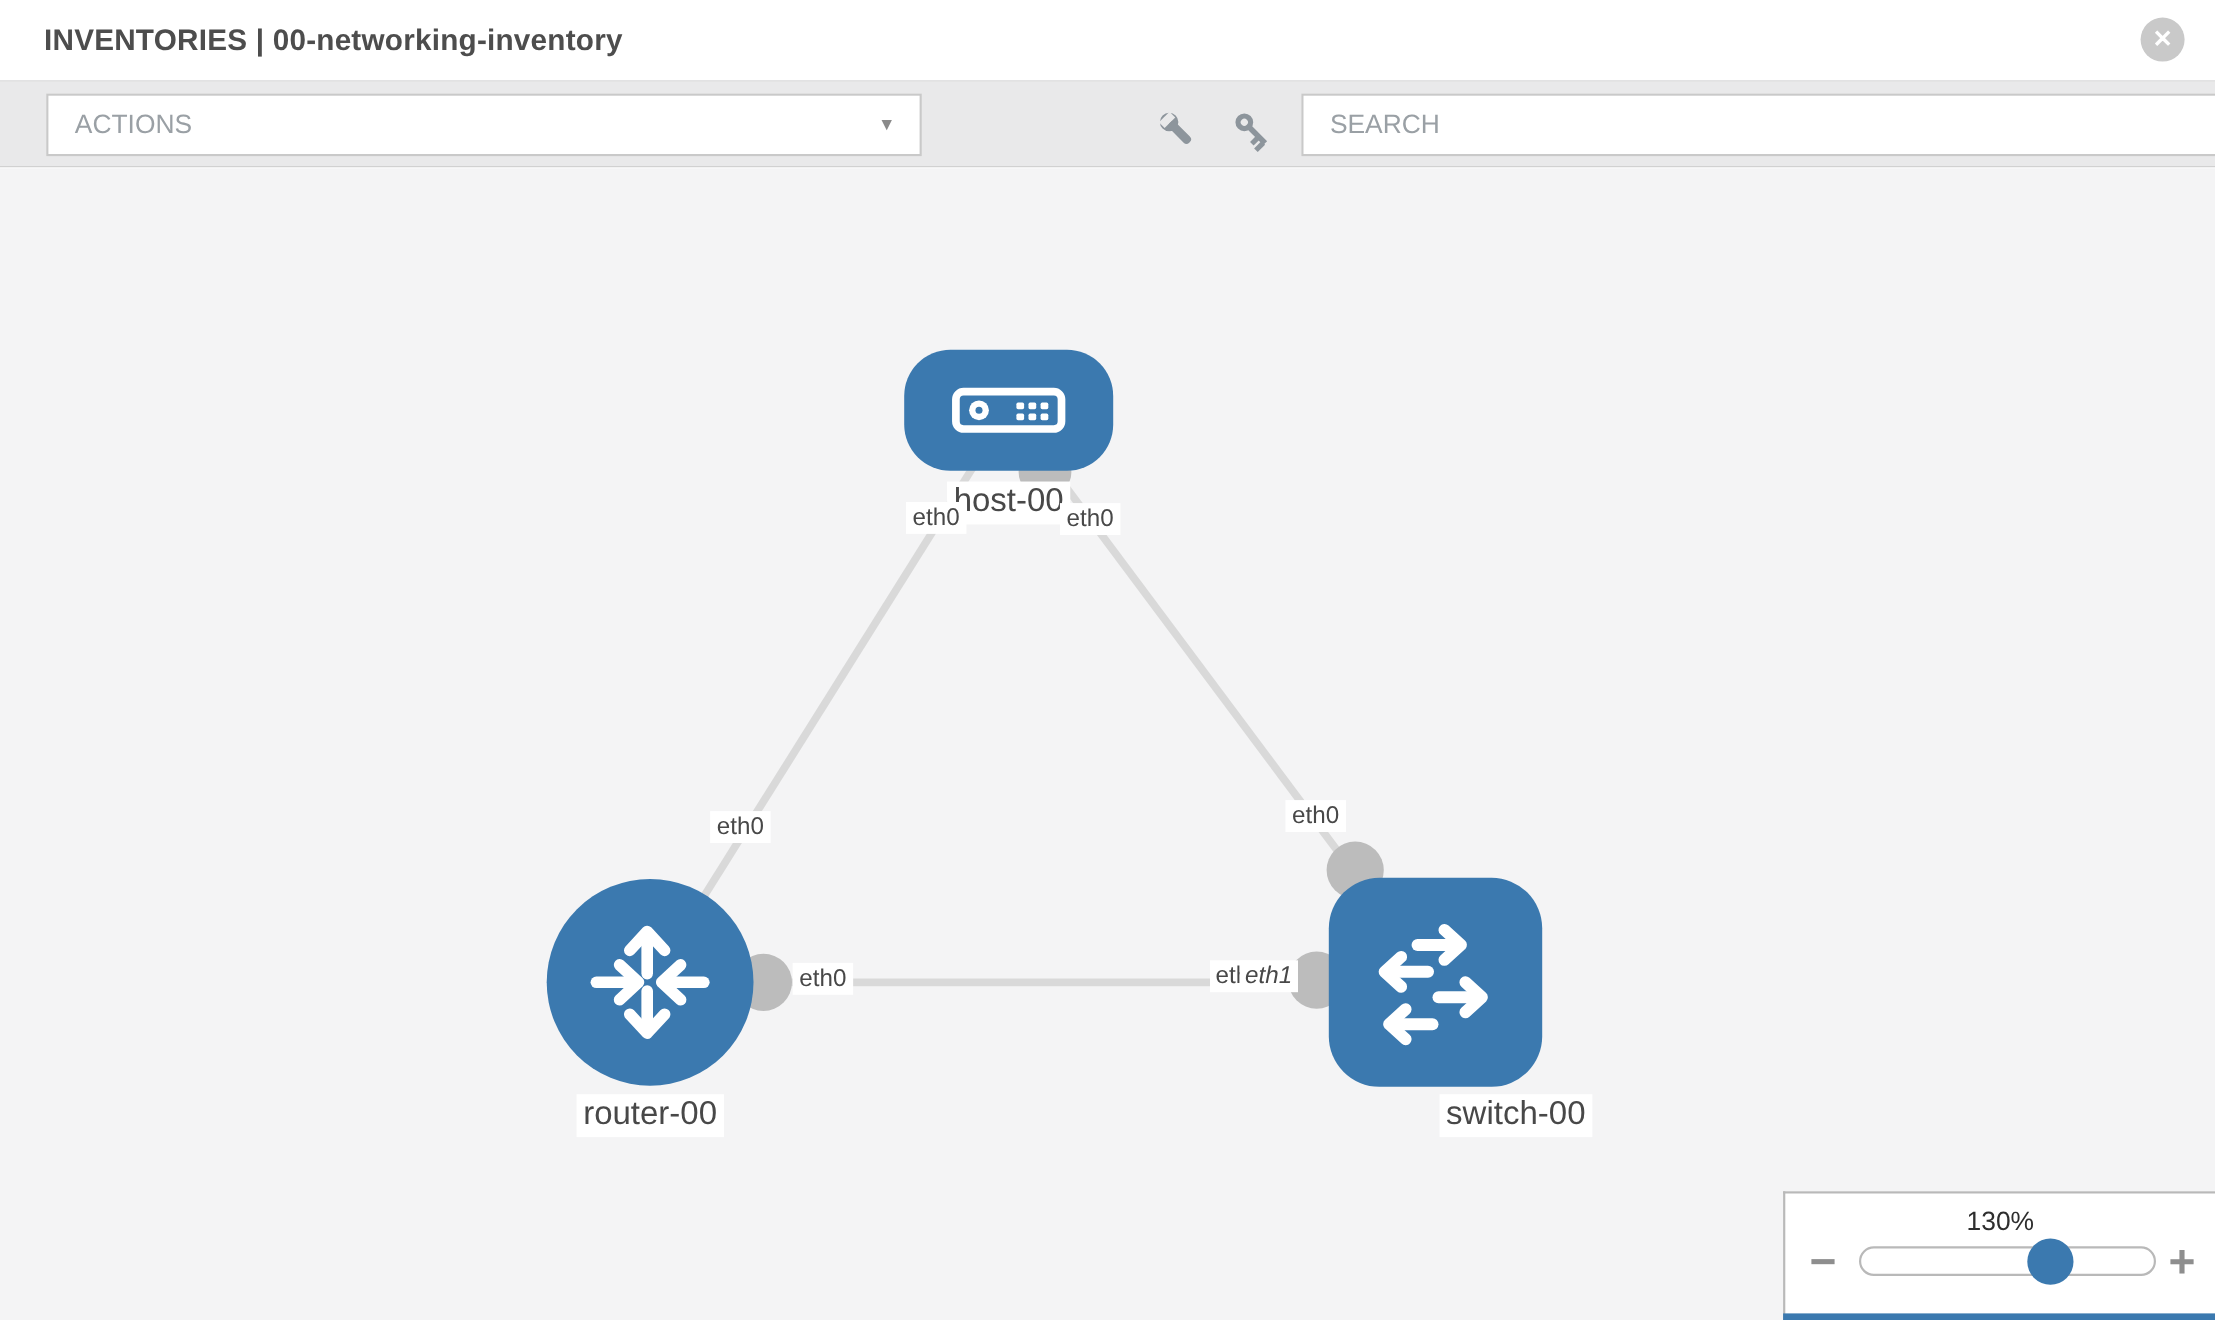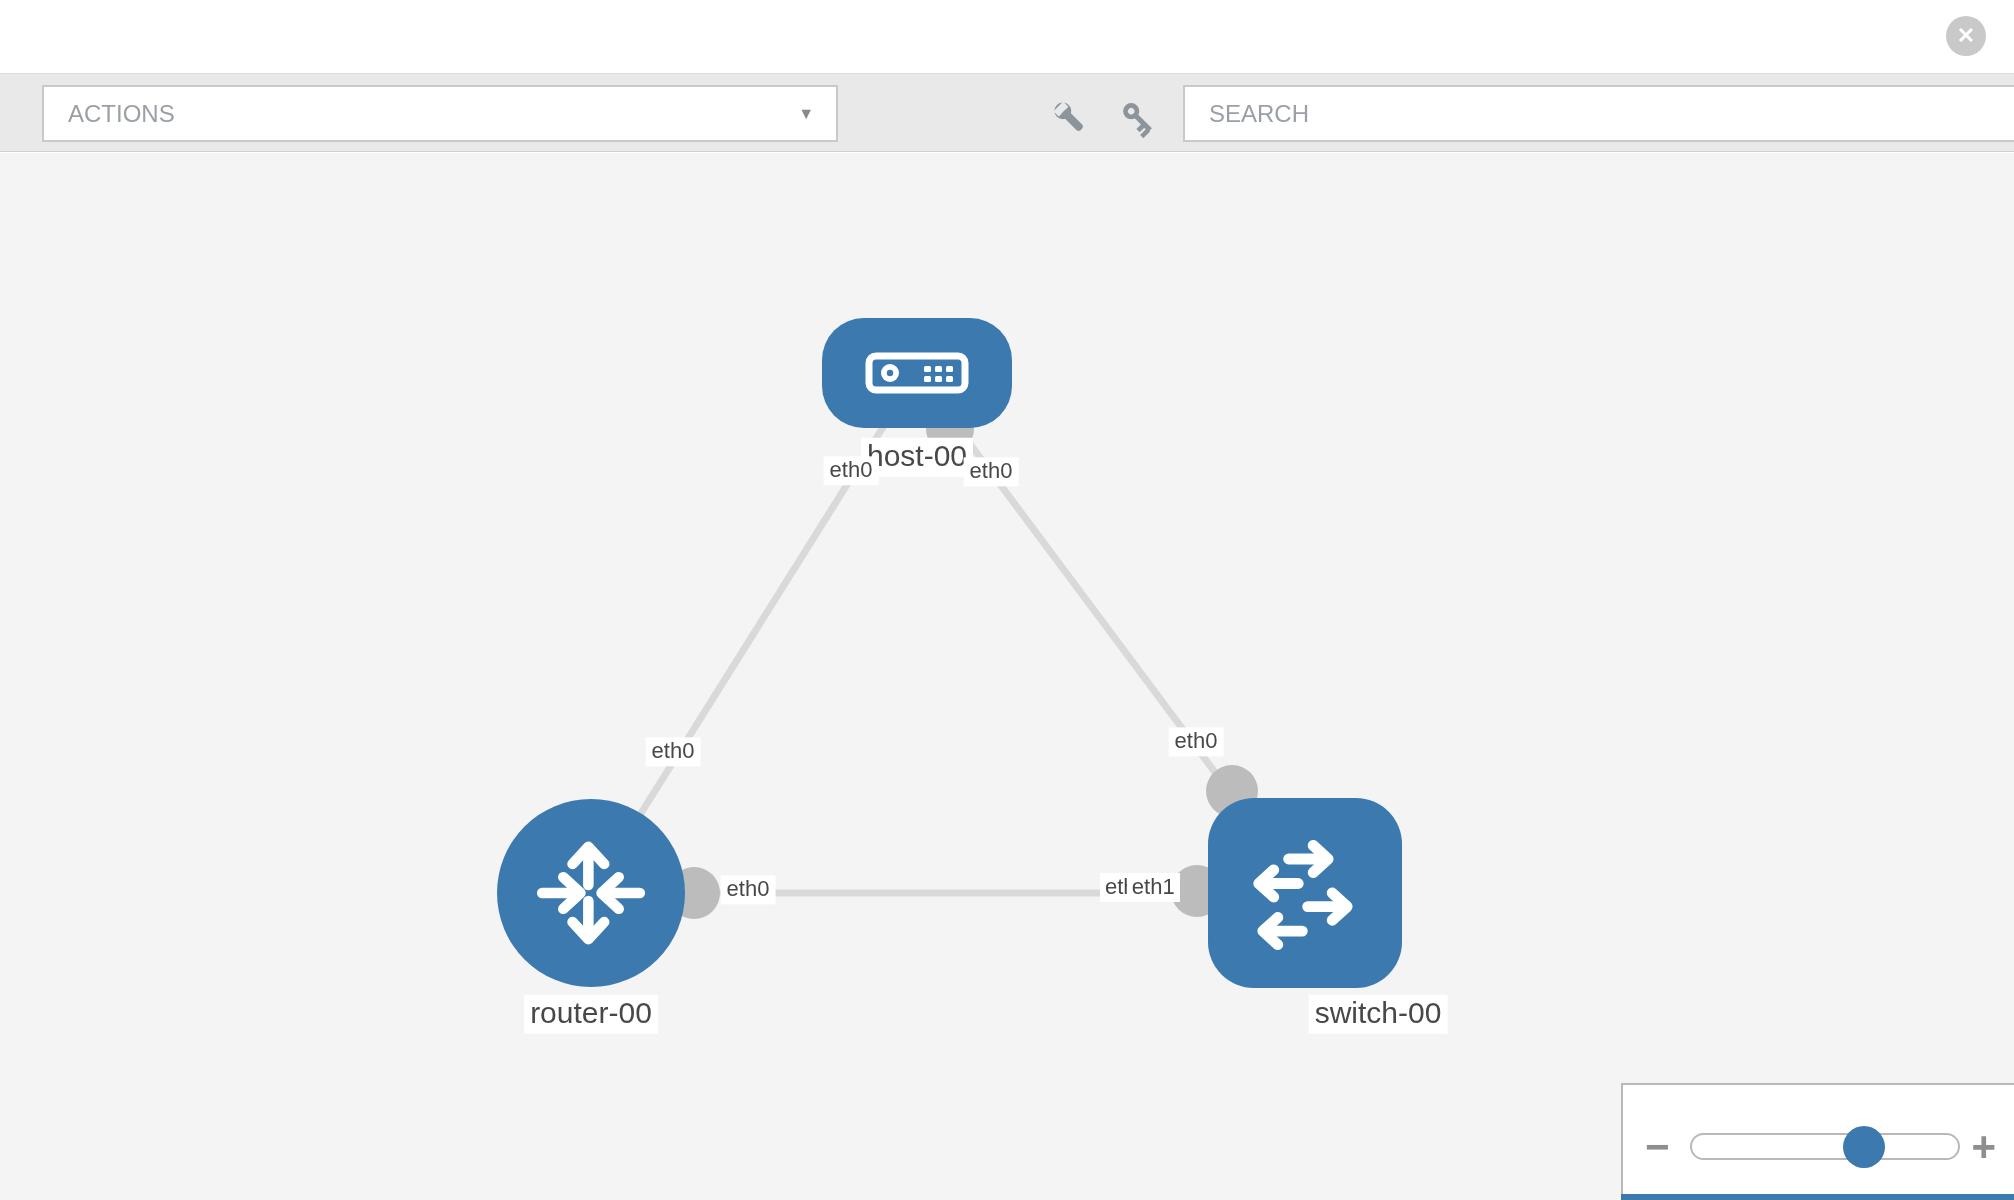--- a/index.html
+++ b/index.html
@@ -51,21 +51,21 @@
   .chip {
     position:absolute; background:#fff; color:#484848; white-space:nowrap;
     padding:1px 6px 3px 6px; transform:translate(-50%,-50%); line-height:1.15;
   }
   .node-label { font-size:30px;text-align:right; }
   .port-label { font-size:22px; }
   .overlap-wrap { position:absolute; display:flex; }
   .overlap-wrap .chip2 {
     background:#fff; color:#484848; font-size:22px; padding:1px 5px 3px 5px; line-height:1.15;
   }
-  .overlap-wrap .over { margin-left:-26px; position:relative; z-index:2; }
+  .overlap-wrap .over { margin-left:-26px; position:relative; z-index:2;font-style:italic; }
   
   .zoom-panel {
     position:absolute; left:1621px; top:930px; width:393px; height:117px;
     background:#fff; border:2px solid #b9b9b9; border-right:none; border-bottom:none;
   }
   .zoom-value { position:absolute; left:0; top:12px; width:100%; text-align:center;
     color:#2e2e2e; font-size:24px; }
   .zoom-minus, .zoom-plus {
     position:absolute; top:36px; color:#8e8e8e; font-size:42px; font-weight:700;
     line-height:52px; cursor:pointer; user-select:none;
@@ -78,20 +78,21 @@
   .zoom-thumb {
     position:absolute; left:151px; top:-9px; width:42px; height:42px; border-radius:50%;
     background:#3b79af; cursor:grab;
   }
   .bottom-strip { position:absolute; left:1621px; top:1041px; width:393px; height:6px; background:#3b79af; }
 </style>
 </head>
 <body>
 
 <div class="header">
+  <div class="header-title">INVENTORIES | 00-networking-inventory</div>
   <div class="close-btn">
     <span>✕</span>
   </div>
 </div>
 
 <div class="toolbar">
   <div class="select-box" style="left:42px; width:796px;">
     <span>ACTIONS</span>
     <span class="caret">▼</span>
   </div>
@@ -181,20 +182,21 @@
   <div class="chip port-label" style="left:673px;  top:599px;">eth0</div>
   <div class="chip port-label" style="left:1196px; top:589px;">eth0</div>
   <div class="chip port-label" style="left:748px;  top:737px;">eth0</div>
 
   <div class="overlap-wrap" style="left:1100px; top:720px;">
     <span class="chip2 under">eth0</span>
     <span class="chip2 over">eth1</span>
   </div>
 
   <div class="zoom-panel">
+    <div class="zoom-value">130%</div>
     <div class="zoom-minus">−</div>
     <div class="zoom-track">
       <div class="zoom-thumb"></div>
     </div>
     <div class="zoom-plus">+</div>
   </div>
 
   <div class="bottom-strip"></div>
 </div>
 

